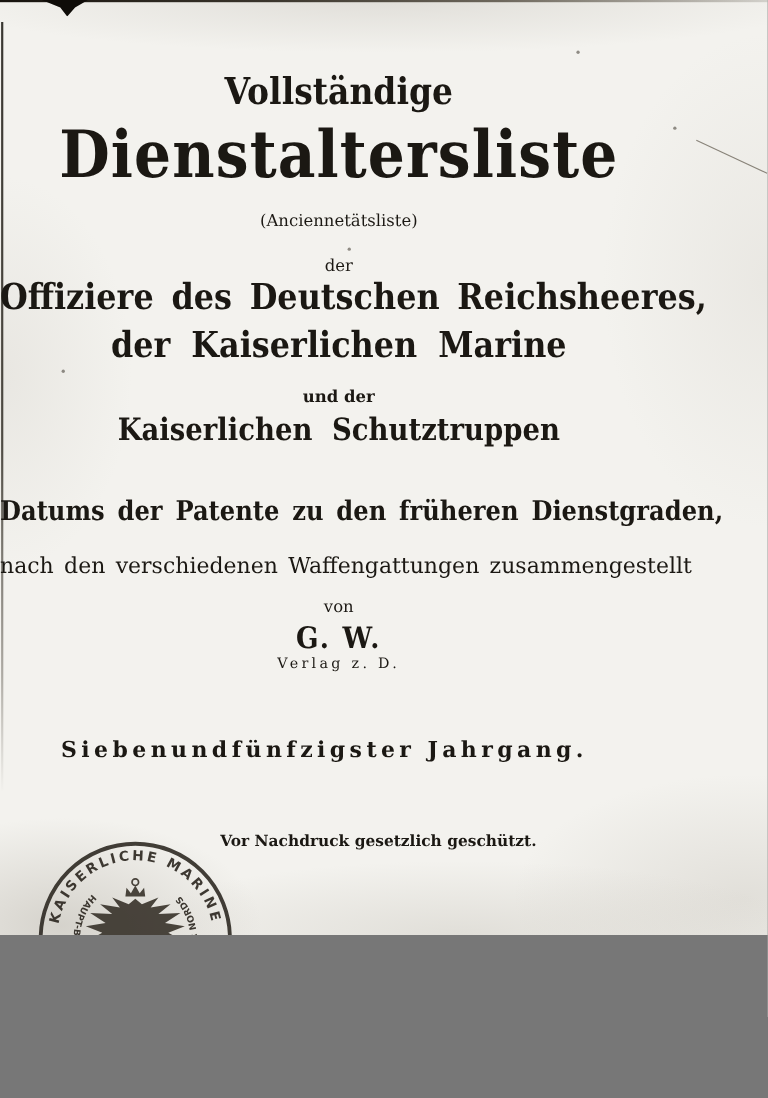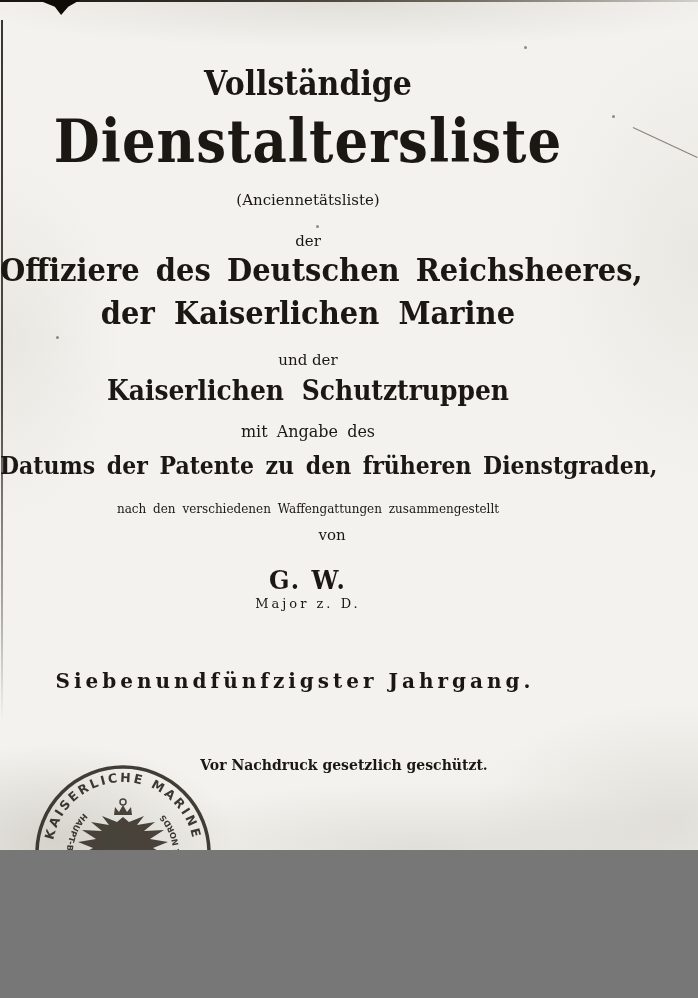--- a/index.html
+++ b/index.html
@@ -54,35 +54,34 @@
   <div class="line fraktur" style="top:106px;font-size:53px;letter-spacing:1px;">Dienstaltersliste</div>
 
   <div class="line" style="top:232px;font-size:15px;">der</div>
 
   <div class="line" style="top:191px;font-size:15px;">(Anciennetätsliste)</div>
 
   <div class="line fraktur" style="top:251px;font-size:29px;word-spacing:6px;">Offiziere des Deutschen Reichsheeres,</div>
 
   <div class="line fraktur" style="top:294px;font-size:29px;word-spacing:9px;">der Kaiserlichen Marine</div>
 
-  <div class="line" style="top:351px;font-size:15px;">und der</div>
+  <div class="line" style="top:351px;font-size:15px;font-weight:bold;">und der</div>
 
   <div class="line fraktur" style="top:374px;font-size:25px;word-spacing:9px;">Kaiserlichen Schutztruppen</div>
 
-  <div class="line" style="top:422px;font-size:16px;word-spacing:4px;">mit Angabe des</div>
 
   <div class="line fraktur" style="top:450px;font-size:22px;word-spacing:4px;">Datums der Patente zu den früheren Dienstgraden,</div>
 
-  <div class="line" style="top:502px;font-size:12px;word-spacing:3px;">nach den verschiedenen Waffengattungen zusammengestellt</div>
+  <div class="line" style="top:502px;font-size:20px;word-spacing:3px;">nach den verschiedenen Waffengattungen zusammengestellt</div>
 
-  <div class="line" style="top:526px;font-size:15px;padding-left:24px;">von</div>
+  <div class="line" style="top:542px;font-size:15px;">von</div>
 
   <div class="line fraktur" style="top:563px;font-size:24px;letter-spacing:2px;">G. W.</div>
 
-  <div class="line sp" style="top:596px;font-size:13px;">Major z. D.</div>
+  <div class="line sp" style="top:596px;font-size:13px;">Verlag z. D.</div>
 
   <div class="line" style="top:669px;font-size:20px;font-weight:bold;letter-spacing:4px;width:590px;">Siebenundfünfzigster Jahrgang.</div>
 
   <div class="line" style="top:757px;font-size:14px;font-weight:bold;width:640px;margin-left:24px;">Vor Nachdruck gesetzlich geschützt.</div>
 
   <svg class="stamp" viewBox="0 0 182 182">
     <defs>
       <path id="arcTop" d="M 20,91 A 71,71 0 0 1 162,91"></path>
       <path id="arcBottom" d="M 51.5,51.5 A 56,56 0 1 0 130.5,51.5"></path>
     </defs>

